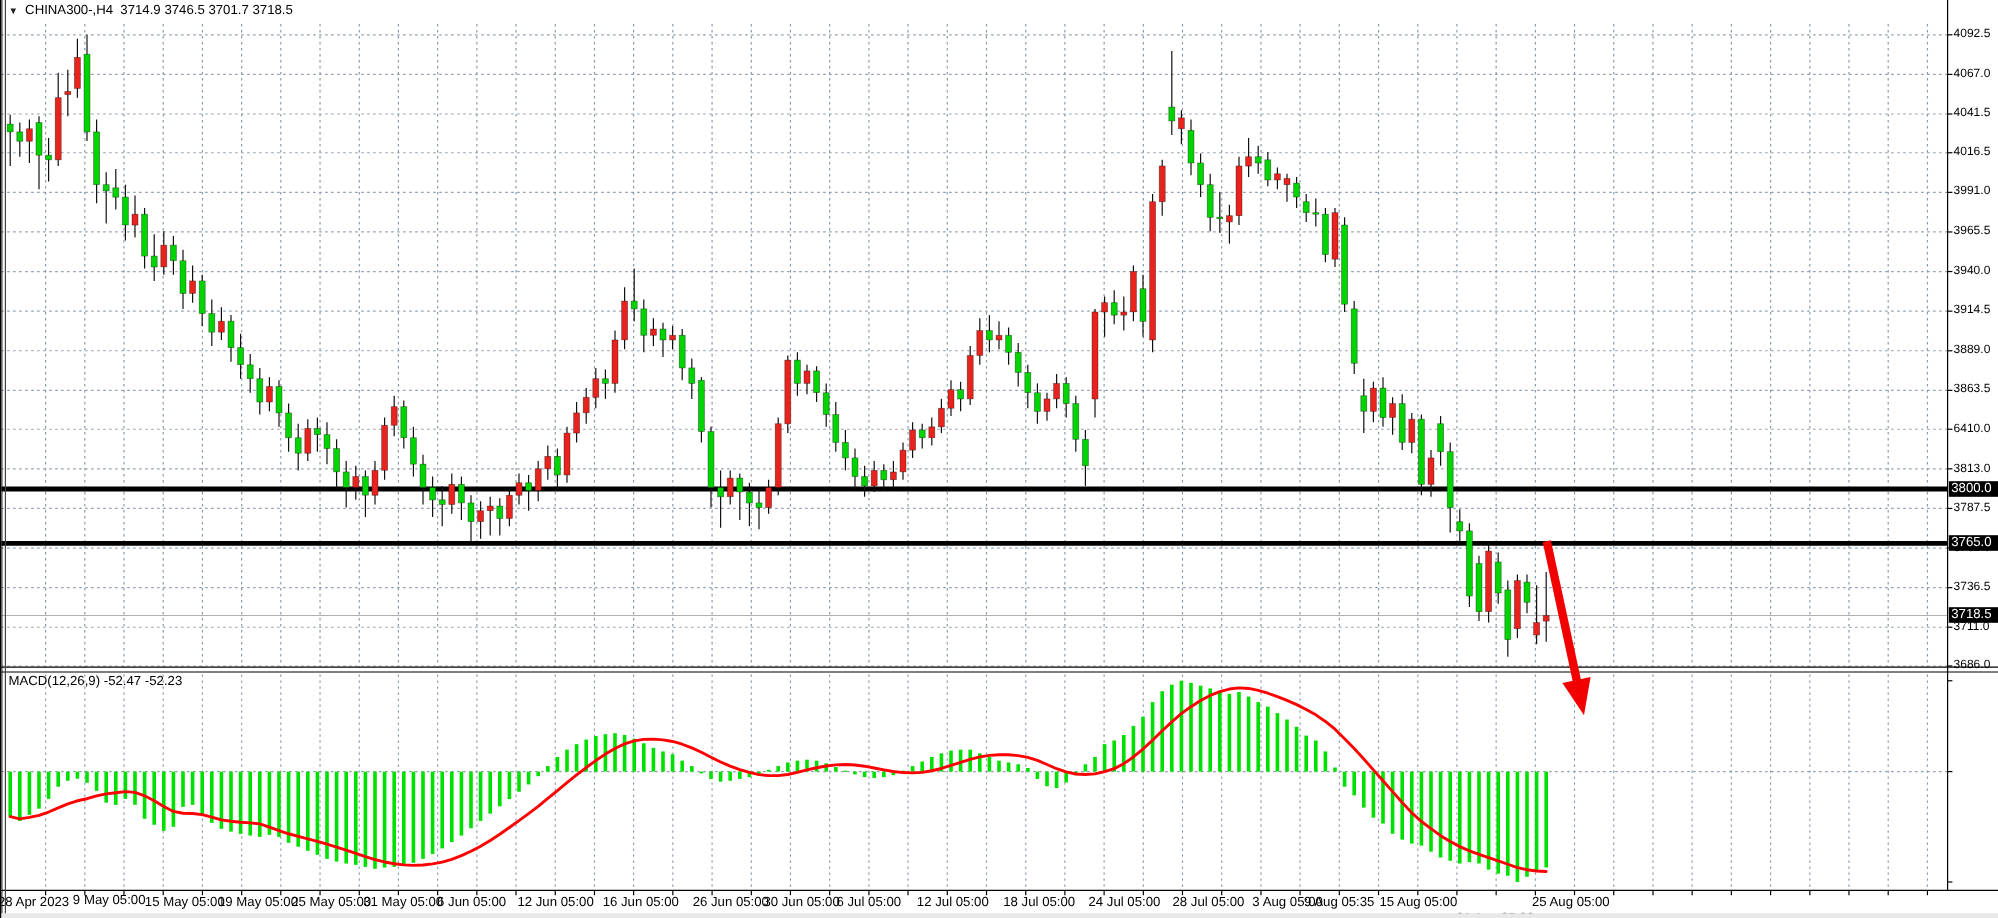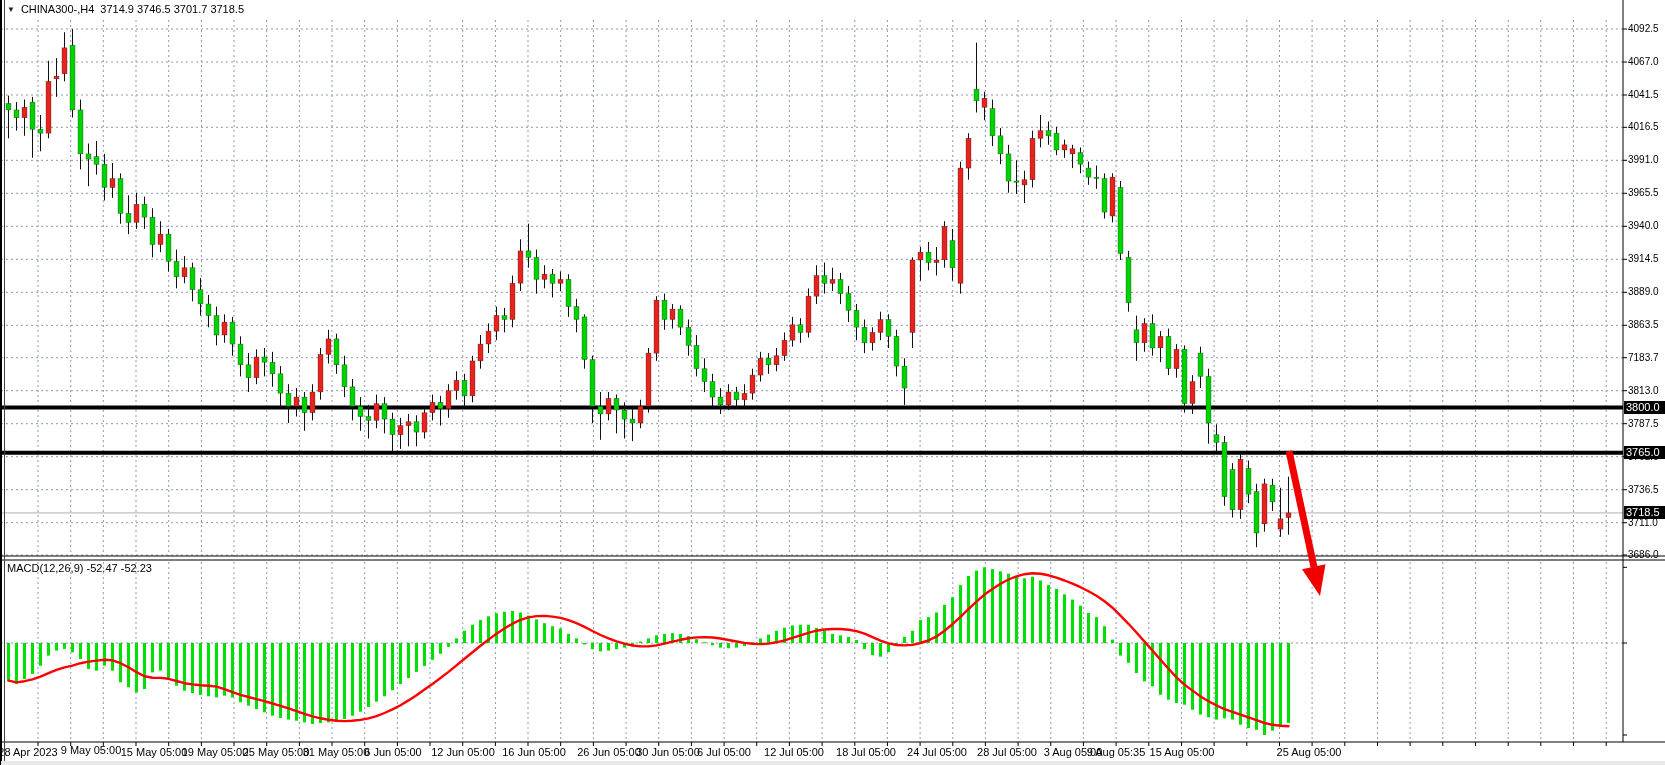--- a/index.html
+++ b/index.html
@@ -727,21 +727,21 @@
       <div class="ticklabel" style="left: 5px; top: 23px;">4092.5</div>
       <div class="ticklabel" style="left: 5px; top: 55.9963px;">4067.0</div>
       <div class="ticklabel" style="left: 5px; top: 88.9926px;">4041.5</div>
       <div class="ticklabel" style="left: 5px; top: 121.342px;">4016.5</div>
       <div class="ticklabel" style="left: 5px; top: 154.338px;">3991.0</div>
       <div class="ticklabel" style="left: 5px; top: 187.335px;">3965.5</div>
       <div class="ticklabel" style="left: 5px; top: 220.331px;">3940.0</div>
       <div class="ticklabel" style="left: 5px; top: 253.327px;">3914.5</div>
       <div class="ticklabel" style="left: 5px; top: 286.323px;">3889.0</div>
       <div class="ticklabel" style="left: 5px; top: 319.32px;">3863.5</div>
-      <div class="ticklabel" style="left: 5px; top: 351.669px;">7183.7</div>
+      <div class="ticklabel" style="left: 5px; top: 351.669px;">6410.0</div>
       <div class="ticklabel" style="left: 5px; top: 384.665px;">3813.0</div>
       <div class="ticklabel" style="left: 5px; top: 417.662px;">3787.5</div>
       <div class="ticklabel" style="left: 5px; top: 450.658px;">3762.0</div>
       <div class="ticklabel" style="left: 5px; top: 483.654px;">3736.5</div>
       <div class="ticklabel" style="left: 5px; top: 516.651px;">3711.0</div>
       <div class="ticklabel" style="left: 5px; top: 549px;">3686.0</div>
       <div class="badge" style="left: 1px; top: 400.987px;">3800.0</div>
       <div class="badge" style="left: 1px; top: 446.276px;">3765.0</div>
       <div class="badge" style="left: 1px; top: 506.446px;">3718.5</div>
     </div>

